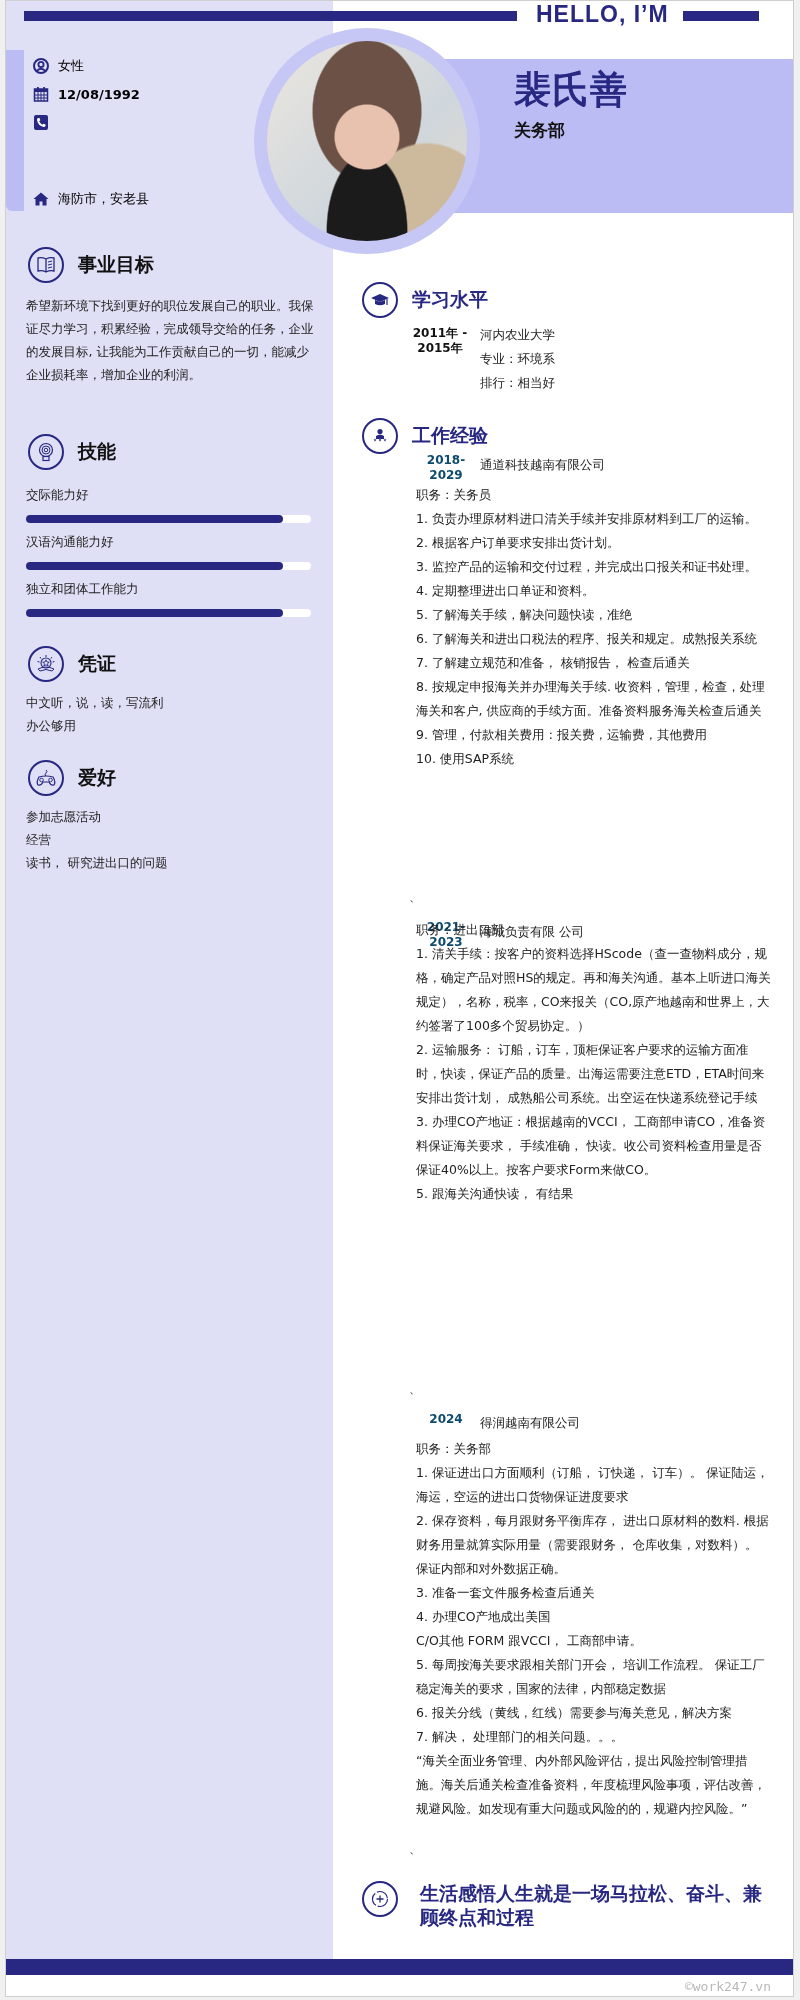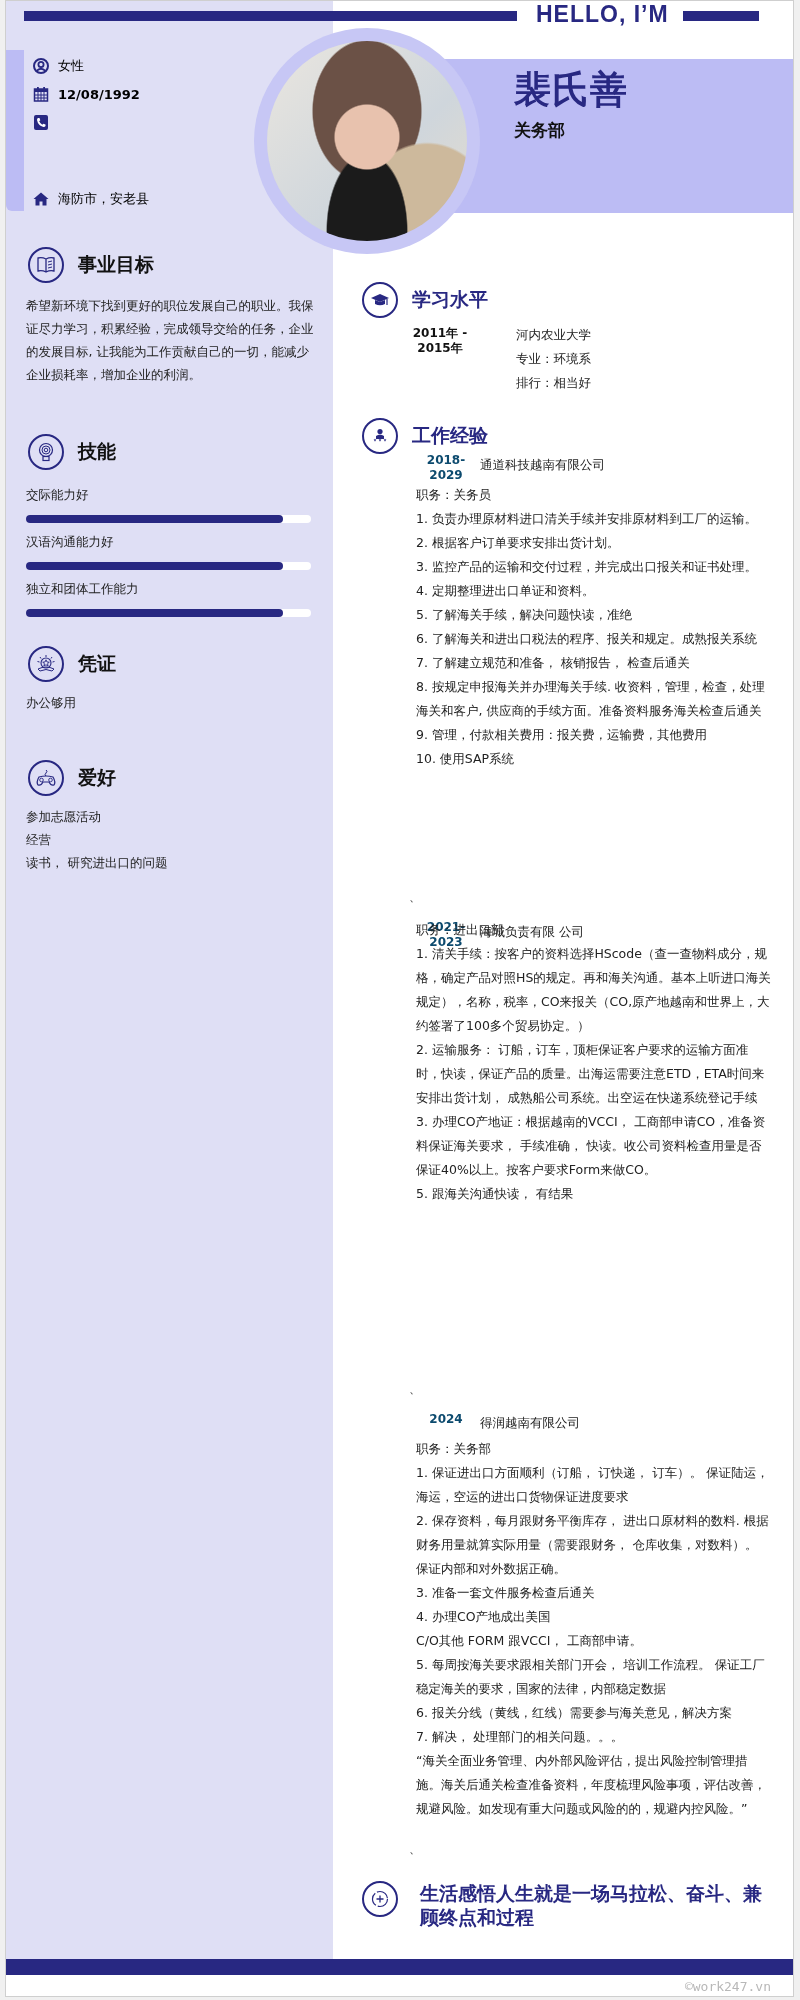--- a/index.html
+++ b/index.html
@@ -148,20 +148,21 @@
       <svg width="22" height="20" viewBox="0 0 22 20">
           <circle cx="11" cy="9" r="5" fill="none" stroke="#282882" stroke-width="1.1"></circle>
           <path d="M11 5.8 L12 8 L14.3 8.2 L12.5 9.7 L13.1 12 L11 10.8 L8.9 12 L9.5 9.7 L7.7 8.2 L10 8 Z" fill="none" stroke="#282882" stroke-width="0.9"></path>
           <path d="M3 15 Q11 11 19 15 L17 17 Q11 14 5 17 Z" fill="none" stroke="#282882" stroke-width="1"></path>
           <path d="M11 1V3M5 3L6 4.5M17 3L16 4.5M2.5 7.5L4.5 8M19.5 7.5L17.5 8" stroke="#282882" stroke-width="1"></path>
         </svg>
     </span>
     <span class="sec-title-left">凭证</span>
   </div>
   <div class="plain-list" style="top:690px;">
+    <div>中文听，说，读，写流利</div>
     <div>办公够用</div>
   </div>
 
   <div class="section-head" style="left:22px; top:759px;">
     <span class="sec-icon">
       <svg width="22" height="18" viewBox="0 0 22 18">
           <path d="M11 1 Q13 2 11 4 Q9 6 11 7" fill="none" stroke="#282882" stroke-width="1"></path>
           <path d="M4 8 Q11 6 18 8 Q21 13 19 16 Q16 17 14 13 L8 13 Q6 17 3 16 Q1 13 4 8 Z" fill="none" stroke="#282882" stroke-width="1.2"></path>
           <circle cx="6.5" cy="11" r="1.8" fill="none" stroke="#282882" stroke-width="0.9"></circle>
           <circle cx="15.5" cy="11" r="1.8" fill="none" stroke="#282882" stroke-width="0.9"></circle>
@@ -182,21 +183,21 @@
           <path d="M5 8 L5 12 Q10 14.5 15 12 L15 8 L10 10 Z" fill="#282882"></path>
           <path d="M17 7 L17 13" stroke="#282882" stroke-width="1.2"></path>
         </svg>
     </span>
     <span class="sec-title-right">学习水平</span>
   </div>
   <div class="edu-years" style="top:325px;">
     <div>2011年 -</div>
     <div>2015年</div>
   </div>
-  <div class="edu-lines" style="top:322px;margin-left:36px;">
+  <div class="edu-lines" style="top:322px;">
     <div>河内农业大学</div>
     <div>专业：环境系</div>
     <div>排行：相当好</div>
   </div>
 
   <div class="section-head" style="left:356px; top:409px;margin-top:8px;">
     <span class="sec-icon">
       <svg width="18" height="18" viewBox="0 0 18 18">
           <circle cx="9" cy="4.5" r="2.6" fill="#282882"></circle>
           <path d="M5 12 L5 9 Q9 6 13 9 L13 12 Z" fill="#282882"></path>

